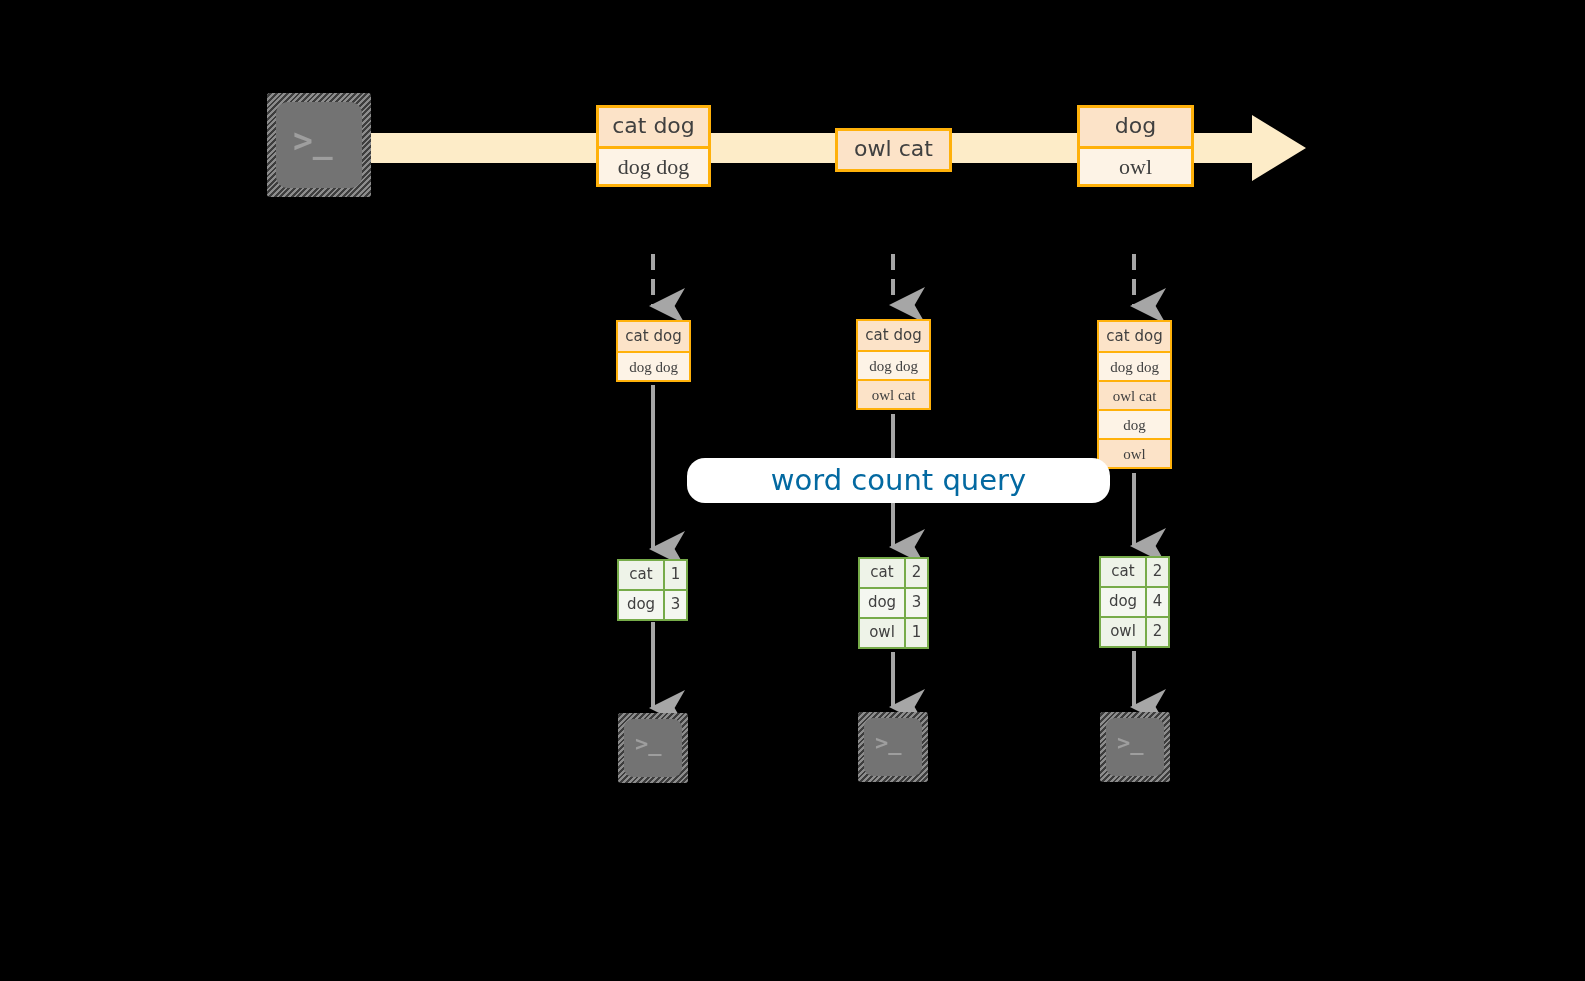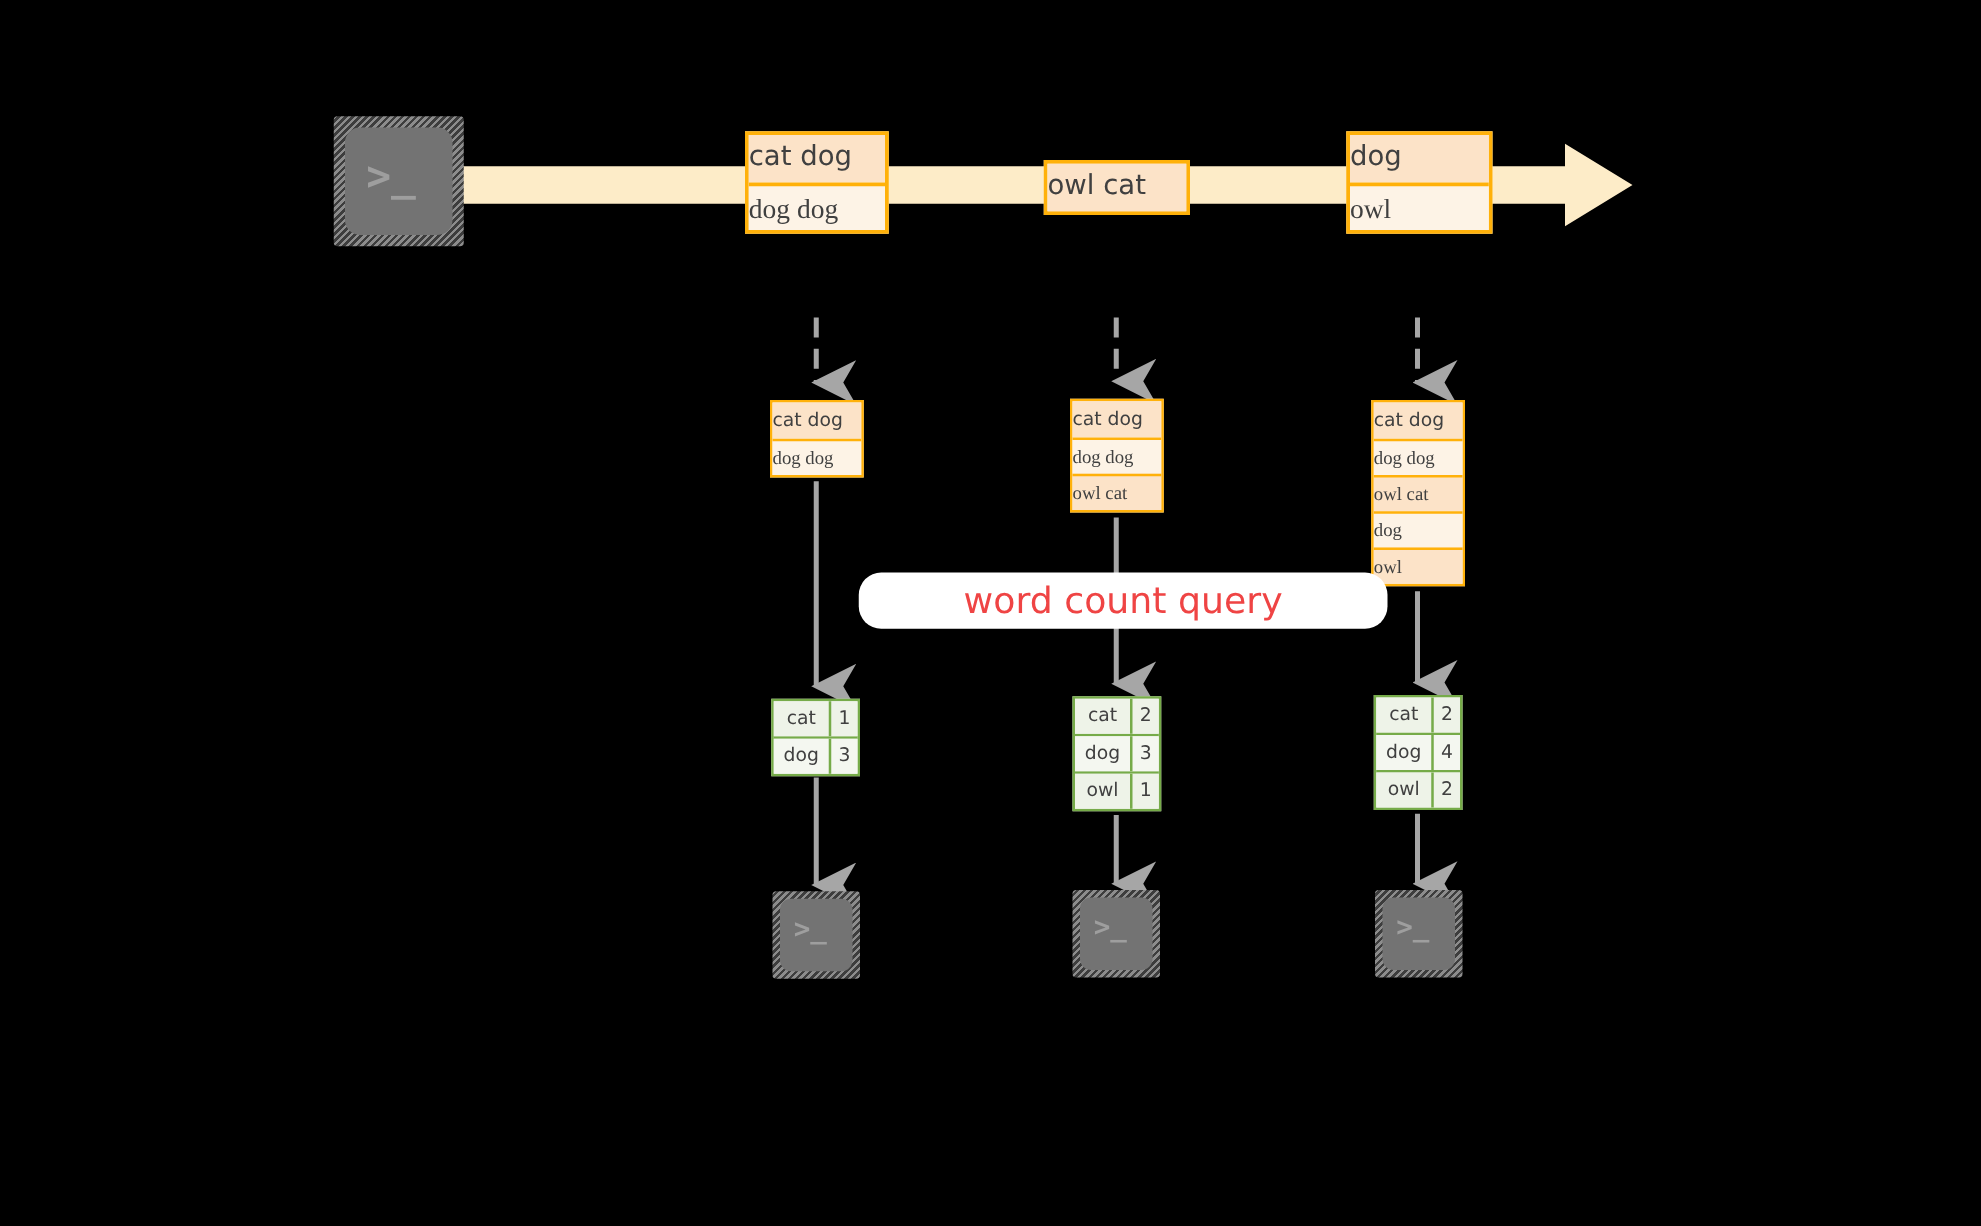--- a/index.html
+++ b/index.html
@@ -66,21 +66,21 @@
   .obox {
     position: absolute;
     box-sizing: border-box;
     border: 3px solid #ffb10a;
     background: #fdf3e6;
   }
   .obox .cell {
     box-sizing: border-box;
     background: #fdf3e6;
     color: #404040;
-    text-align: left;
+    text-align: center;
     white-space: nowrap;
     overflow: hidden;
   }
   .obox .cell.shade { background: #fce3c8; }
   .obox .cell + .cell { border-top: 3px solid #ffb10a; font-family: Liberation Serif, serif; }
 
   
   .obox.big .cell {
     height: 38px;
     line-height: 35px;
@@ -121,21 +121,21 @@
   .gtable .grow.light .gc { background: #f4f7f0; }
 
   
   .query-label {
     position: absolute;
     left: 687px;
     top: 458px;
     width: 423px;
     height: 45px;
     background: #ffffff;
-    color: #ef4444;
+    color: #0369a1;
     font-size: 29px;
     line-height: 45px;
     text-align: center;
     white-space: nowrap;
     overflow: hidden;
     border-radius: 18px;
   }
 </style>
 </head>
 <body>

